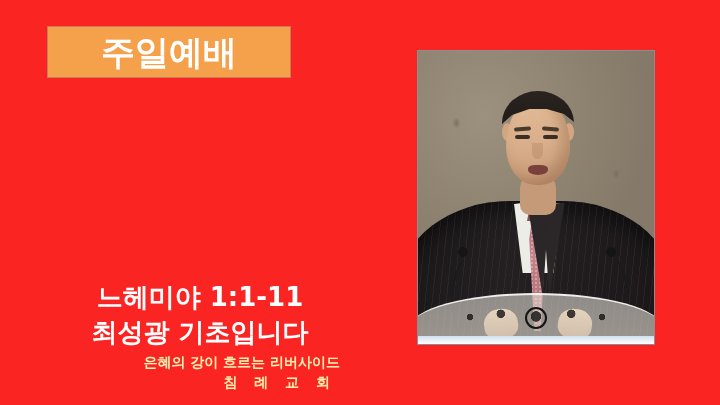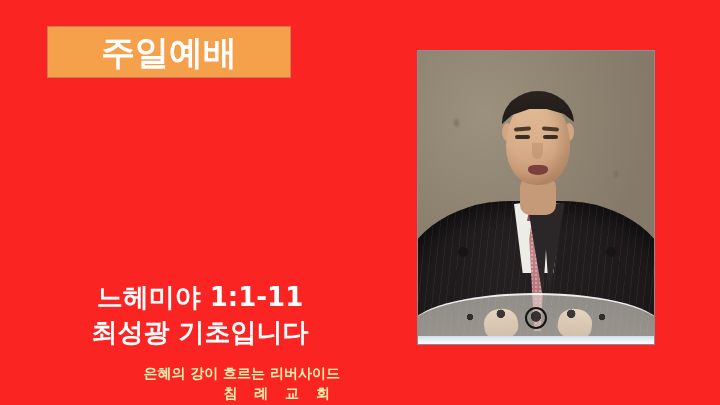--- a/index.html
+++ b/index.html
@@ -71,21 +71,21 @@
     font-size: 26px;
     font-weight: bold;
     line-height: 35px;
     white-space: nowrap;
   }
 
   
   .church-block {
     position: absolute;
     left: 0px;
-    top: 363px;
+    top: 352px;
     width: 340px;
     text-align: right;
   }
   .church-line {
     color: #FFF2B0;
     font-size: 14px;
     font-weight: bold;
     line-height: 20px;
     white-space: nowrap;
   }

